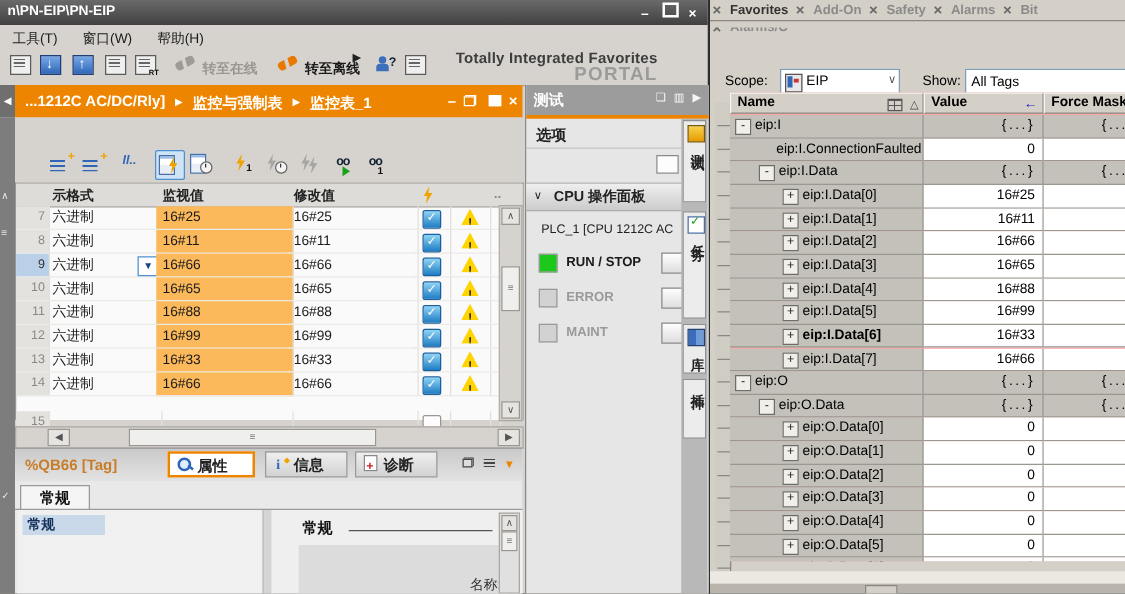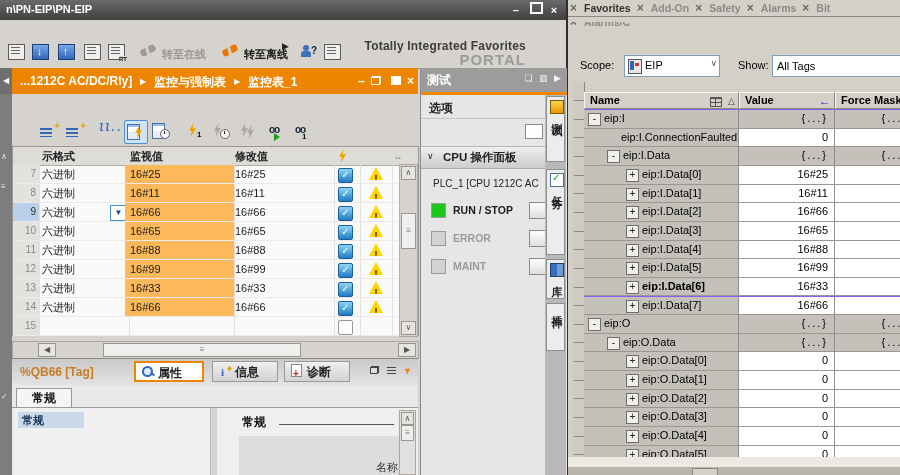--- a/index.html
+++ b/index.html
@@ -59,21 +59,21 @@
   .bolt.gray{background:#a8a6a2;}
   .doc{position:absolute;left:2px;top:3px;width:11px;height:14px;background:#fff;border:1px solid #4a6fa5;
        box-shadow:inset 0 2px 0 #9cc0ea, inset 0 -7px 0 #e8eef8;}
   .clock{position:absolute;width:8px;height:8px;border-radius:50%;border:1px solid #666;background:#f4f4f4;}
   .clock:after{content:"";position:absolute;left:3px;top:1px;width:1px;height:3px;background:#333;}
   .numtag{position:absolute;font-size:8px;font-weight:bold;color:#111;}
   .glass{position:absolute;left:1px;top:4px;font-size:10px;font-weight:bold;color:#123;letter-spacing:-1px;}
   .playtri{position:absolute;width:0;height:0;border-left:6px solid #18a018;border-top:4px solid transparent;border-bottom:4px solid transparent;}
   .addlines{position:absolute;left:2px;top:8px;width:12px;height:9px;background:repeating-linear-gradient(#2f66b8 0 2px,transparent 2px 4px);}
   .addstar{position:absolute;right:0;top:0;color:#f0a300;font-size:10px;font-weight:bold;}
-  .cmt{position:absolute;left:2px;top:3px;color:#2f66b8;font-size:10px;font-style:italic;font-weight:bold;font-family:Liberation Mono, monospace;}
+  .cmt{position:absolute;left:2px;top:3px;color:#2f66b8;font-size:10px;font-style:italic;font-weight:bold;}
   
   #wt-table{position:absolute;left:0;top:52px;width:405px;height:189px;background:#fafafa;border:1px solid #9a9791;border-bottom:none;}
   #wt-header{position:absolute;left:0;top:0;width:405px;height:18px;background:#dddcd8;border-bottom:1px solid #b0ada7;font-size:11px;font-weight:bold;color:#222;}
   .hc{position:absolute;top:2px;}
   .wrow{position:absolute;left:0;width:405px;height:19px;font-size:11px;color:#1a1a1a;}
   .wrow .cell{position:absolute;top:0;height:18px;border-right:1px solid #e2e0dc;border-bottom:1px solid #eceae6;line-height:18px;}
   .c-num{left:0;width:23px;background:#e4e2de;color:#8a8884;font-size:10px;text-align:right;padding-right:3px;border-right:1px solid #c6c3bd;}
   .c-num.sel{background:#b9d0e8;color:#333;}
   .c-fmt{left:24px;width:87px;padding-left:5px;}
   .c-mon{left:112px;width:104px;padding-left:5px;}
@@ -168,21 +168,21 @@
   #scope-combo{position:absolute;left:52px;top:6px;width:94px;height:20px;background:#fff;border:1px solid #7f9db9;}
   .ctrl-ic{position:absolute;left:3px;top:3px;width:12px;height:13px;background:#e8e8e8;border:1px solid #555;}
   .ctrl-ic:before{content:"";position:absolute;left:1px;top:1px;width:4px;height:9px;background:#2f66b8;}
   .ctrl-ic:after{content:"";position:absolute;left:6px;top:3px;width:4px;height:3px;background:#cc3333;}
   #scope-val{position:absolute;left:20px;top:3px;font-size:11px;}
   #scope-drop{position:absolute;right:2px;top:2px;color:#555;font-size:9px;}
   #show-lbl{position:absolute;left:166px;top:10px;}
   #show-input{position:absolute;left:200px;top:6px;width:130px;height:20px;background:#fff;border:1px solid #7f9db9;font-size:11px;line-height:20px;padding-left:4px;}
   
   #tag-margin{position:absolute;left:4px;top:82px;width:12px;height:375px;background:#cfccc4;border-right:1px solid #8a8784;}
-  #tag-table{position:absolute;left:16px;top:92px;width:316px;height:375px;overflow:hidden;background:#8b5cf6;}
+  #tag-table{position:absolute;left:16px;top:74px;width:316px;height:375px;overflow:hidden;background:#fca5a5;}
   #tag-header{position:absolute;left:0;top:0;width:364px;height:18px;font-size:11px;font-weight:bold;}
   .th{position:absolute;top:0;height:17px;background:#d4d0c8;border:1px solid;border-color:#f5f4f1 #8a8784 #8a8784 #f5f4f1;box-sizing:border-box;line-height:15px;padding-left:5px;}
   .th .sort{position:absolute;right:3px;top:1px;font-size:9px;color:#444;font-weight:normal;}
   .th .gridic{position:absolute;right:16px;top:4px;width:10px;height:8px;border:1px solid #555;
       background:linear-gradient(90deg,transparent 4px,#555 4px 5px,transparent 5px),repeating-linear-gradient(#555 0 1px,transparent 1px 4px);}
   .th .valarrow{position:absolute;right:4px;top:1px;color:#1414c8;font-weight:bold;font-size:11px;}
   .trow{position:absolute;left:0;width:364px;font-size:11px;}
   .trow .tc{position:absolute;top:0;height:100%;box-sizing:border-box;border-right:1px solid #8f8d88;border-bottom:1px solid #9a9791;}
   .tc-name{left:0;width:155px;background:#c3c1ba;}
   .tc-val{left:155px;width:96px;background:#fff;text-align:right;padding-right:6px;}
@@ -206,20 +206,21 @@
 
     <div id="tia-titlebar">
       <span id="tia-title">n\PN-EIP\PN-EIP</span>
       <span id="tia-wbtns">
         <span class="wb">–</span>
         <span class="wb"><span class="g-max"></span></span>
         <span class="wb">×</span>
       </span>
     </div>
 
+    <div id="tia-menubar"><span class="menu-item">工具(T)</span><span class="menu-item">窗口(W)</span><span class="menu-item">帮助(H)</span></div>
 
     <div id="tia-toolbar">
       <span class="tb" style="left:6px">
           <span class="bx"></span>
           <span class="lines"></span>
         </span>
       <span class="tb blue" style="left:30px">
           <span class="bx"></span>
           <span class="ar">↓</span>
         </span>
@@ -442,21 +443,21 @@
               <span class="cell c-chk">
                 <span class="chkbox">✓</span>
               </span>
               <span class="cell c-warn">
                 <span class="warn-tri">
                   <i>!</i>
                 </span>
               </span>
               <span class="cell c-pad"></span>
             </div>
-            <div class="wrow" style="top: 170px;">
+            <div class="wrow" style="top: 182px;">
               <span class="cell c-num">15</span>
               <span class="cell c-fmt"></span>
               <span class="cell c-mon"></span>
               <span class="cell c-mod"></span>
               <span class="cell c-chk">
                 <span class="chkbox off"></span>
               </span>
               <span class="cell c-warn"></span>
               <span class="cell c-pad"></span>
             </div>

